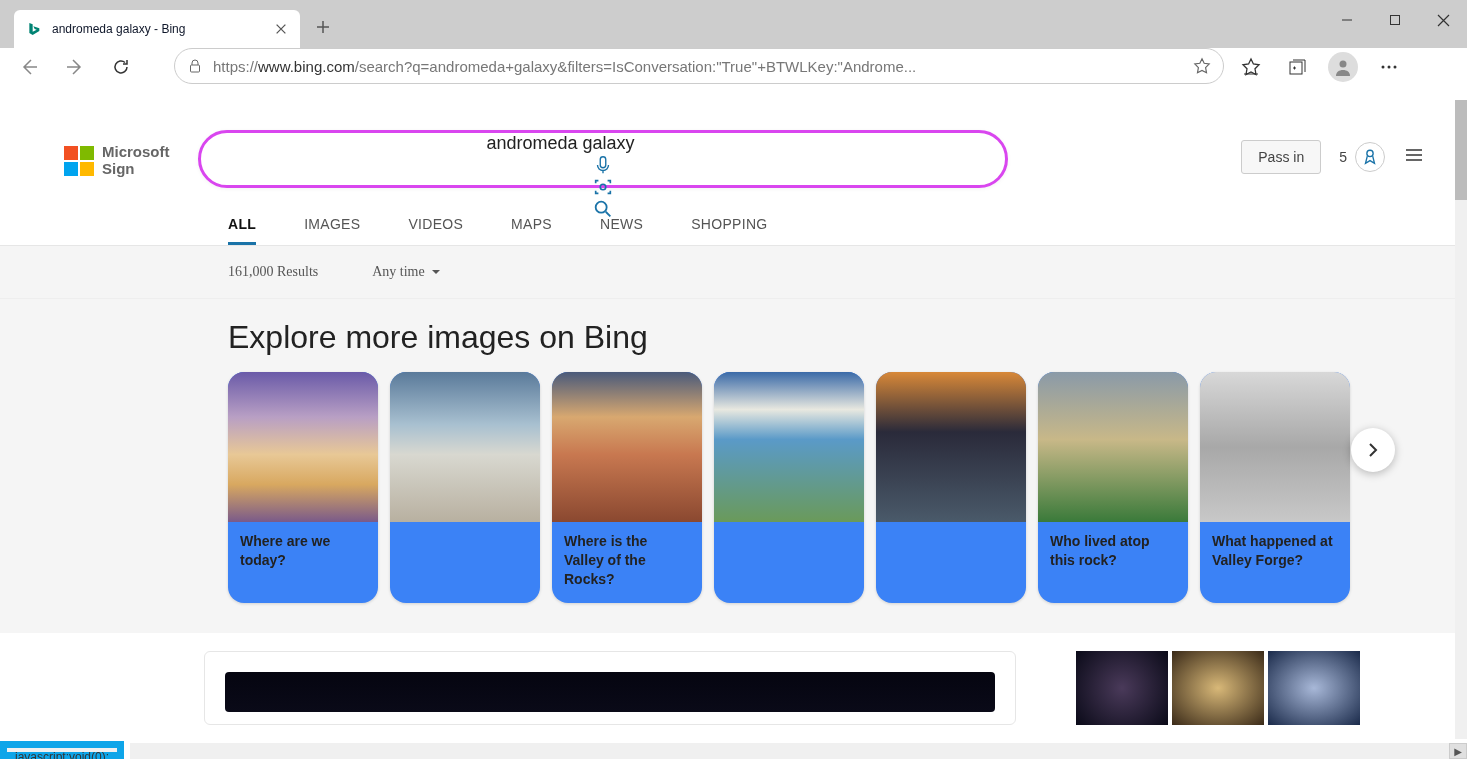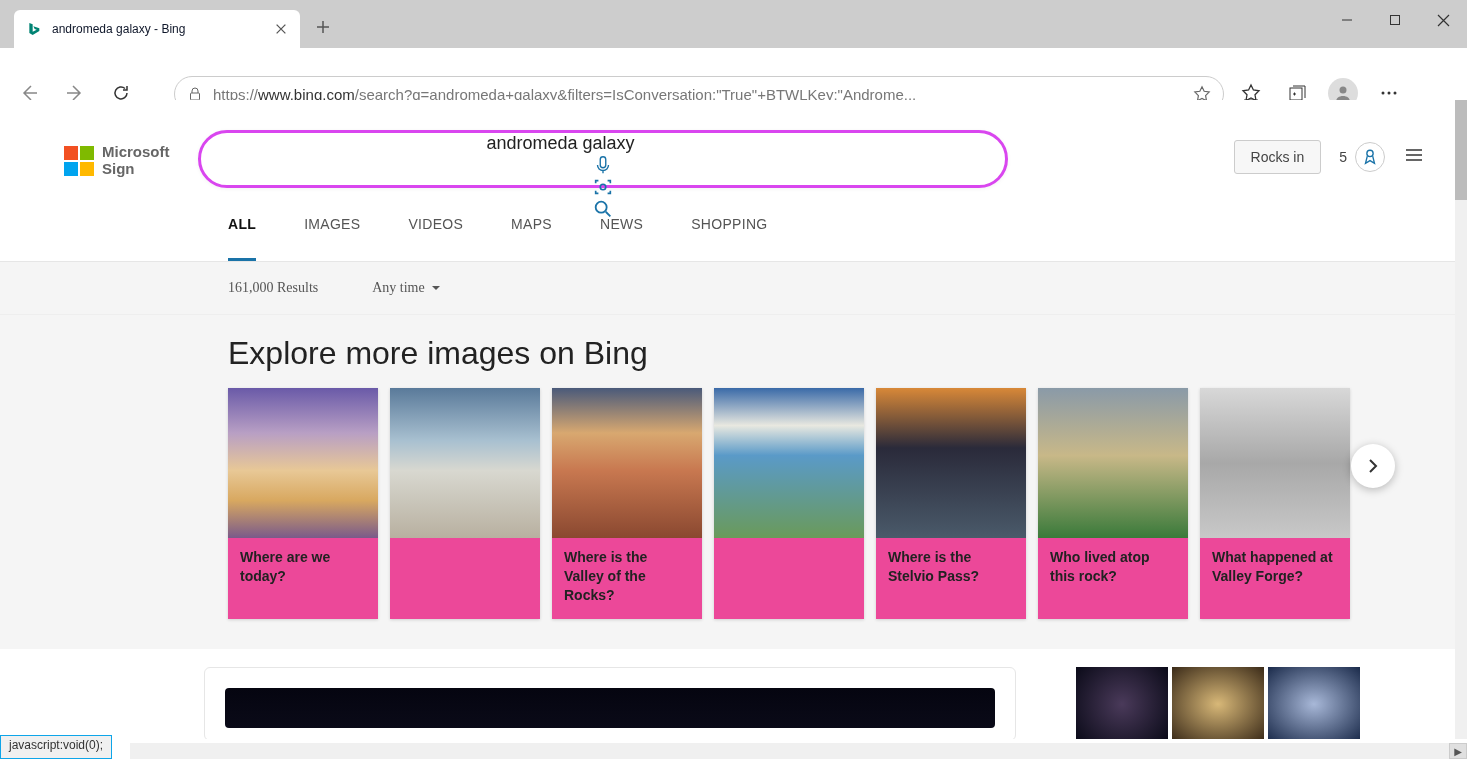--- a/index.html
+++ b/index.html
@@ -9,21 +9,21 @@
 .titlebar { height: 48px; background: #cdcdcd; display: flex; align-items: flex-start; }
 .tab { background: #fff; height: 38px; margin-top: 10px; margin-left: 14px; width: 286px; border-radius: 6px 6px 0 0; display: flex; align-items: center; padding: 0 12px; gap: 10px; }
 .tab-favicon { width: 16px; height: 16px; }
 .tab-title { font-size: 12px; color: #0f172a; flex: 1; white-space: nowrap; overflow: hidden; text-overflow: ellipsis; }
 .tab-close { width: 14px; height: 14px; color: #555; cursor: pointer; }
 .newtab { width: 30px; height: 30px; margin-top: 12px; margin-left: 8px; display: flex; align-items: center; justify-content: center; color: #555; cursor: pointer; }
 .window-controls { margin-left: auto; display: flex; }
 .win-btn { width: 48px; height: 40px; display: flex; align-items: center; justify-content: center; color: #333; cursor: pointer; }
 
 
-.toolbar { height: 65px; background: #fff; display: flex; align-items: flex-end; padding: 0 10px; gap: 8px; border-bottom: 1px solid #e0e0e0; }
+.toolbar { height: 65px; background: #fff; display: flex; align-items: flex-start; padding: 0 10px; gap: 8px; border-bottom: 1px solid #e0e0e0; }
 .nav-btn { width: 38px; height: 38px; display: flex; align-items: center; justify-content: center; color: #888; border-radius: 4px; }
 .nav-btn.enabled { color: #333; cursor: pointer; }
 .addr-bar { flex: 1; height: 36px; background: #fff; border: 1px solid #ccc; border-radius: 18px; display: flex; align-items: center; padding: 0 12px; gap: 10px; max-width: 1050px; }
 .addr-lock { color: #666; }
 .addr-text { flex: 1; font-size: 15px; color: #333; white-space: nowrap; overflow: hidden; text-overflow: ellipsis; }
 .addr-text .dim { color: #777; }
 .addr-star { color: #666; cursor: pointer; }
 .tool-icon { width: 38px; height: 38px; display: flex; align-items: center; justify-content: center; color: #333; cursor: pointer; }
 .avatar { width: 30px; height: 30px; border-radius: 50%; background: #ddd; display: flex; align-items: center; justify-content: center; color: #888; }
 
@@ -42,45 +42,45 @@
 .search-input { flex: 1; border: none; outline: none; font-size: 18px; color: #222; }
 .search-icon-btn { width: 40px; height: 40px; display: flex; align-items: center; justify-content: center; color: #1a73a8; cursor: pointer; }
 .header-right { margin-left: auto; display: flex; align-items: center; gap: 18px; padding-right: 30px; margin-top: 10px;}
 .signin-btn { border: 1px solid #ccc; background: #f7f7f7; padding: 8px 16px; font-size: 14px; cursor: pointer; border-radius: 3px; color: #444; }
 .rewards { display: flex; align-items: center; gap: 8px; font-size: 14px; color: #444; }
 .rewards-icon { width: 30px; height: 30px; border: 1px solid #ccc; border-radius: 50%; display: flex; align-items: center; justify-content: center; color: #1a73a8; }
 .hamburger { cursor: pointer; color: #666; }
 
 
 .search-tabs { display: flex; gap: 48px; padding: 28px 0 0 228px; border-bottom: 1px solid #e6e6e6; }
-.search-tab { font-size: 14px; color: #555; padding-bottom: 26px; cursor: pointer; letter-spacing: 0.3px; }
+.search-tab { font-size: 14px; color: #555; padding-bottom: 10px; cursor: pointer; letter-spacing: 0.3px; }
 .search-tab.active { color: #111; font-weight: 700; border-bottom: 3px solid #1a73a8; }
 
 
 .result-meta { background: #f5f5f5; padding: 18px 0 18px 228px; display: flex; gap: 54px; font-size: 14px; color: #555; align-items: center; border-bottom: 1px solid #eee; font-family: Liberation Serif, serif;}
 .time-filter { display: flex; align-items: center; gap: 6px; cursor: pointer; }
 
 
 .explore { background: #f5f5f5; padding: 20px 0 30px 228px; }
 .explore h2 { font-size: 32px; font-weight: 400; color: #222; margin-bottom: 16px; }
 .cards { display: flex; gap: 12px; position: relative; }
-.card { width: 150px; background: #ec4899; border-radius: 0; overflow: hidden; box-shadow: 0 1px 3px rgba(0,0,0,0.15); cursor: pointer; flex-shrink: 0; }
+.card { width: 150px; background: #3b82f6; border-radius: 16px; overflow: hidden; box-shadow: 0 1px 3px rgba(0,0,0,0.15); cursor: pointer; flex-shrink: 0; }
 .card-img { width: 150px; height: 150px; }
 .card-title { padding: 10px 12px 14px; font-size: 14px; font-weight: 700; color: #222; line-height: 1.35; min-height: 76px; }
 .next-arrow { position: absolute; right: 60px; top: 56px; width: 44px; height: 44px; background: #fff; border-radius: 50%; box-shadow: 0 2px 8px rgba(0,0,0,0.25); display: flex; align-items: center; justify-content: center; cursor: pointer; color: #333; z-index: 5; }
 
 
 .main-results-wrap { display:flex; gap: 60px; padding: 18px 0 0 204px; background:#fff;}
 .main-result { width: 812px; border: 1px solid #e6e6e6; border-radius: 6px; padding: 20px 20px 0; }
 .hero-img { width: 100%; height: 40px; background: linear-gradient(to bottom, #050510, #0a0a18); border-radius: 4px; }
 .side-thumbs { display: flex; gap: 4px; }
 .thumb { width: 92px; height: 74px; }
 
 
-.status-bar { position: absolute; bottom: 0; left: 0; height: 24px; background: #f0f0f0; border: 1px solid #0ea5e9; font-size: 12px; color: #333; padding: 2px 8px; }
+.status-bar { position: absolute; bottom: 0; left: 0; height: 16px; background: #f0f0f0; border: 7px solid #0ea5e9; font-size: 12px; color: #333; padding: 2px 8px; }
 .h-scroll { position: absolute; bottom: 0; right: 0; left: 130px; height: 16px; background: #f0f0f0; display:flex; justify-content:flex-end; align-items:center;}
 .h-scroll-arrow { width:18px; height:16px; background:#e0e0e0; border:1px solid #ccc; display:flex; align-items:center; justify-content:center; color:#555; font-size:10px;}
 
 
 .g1 { background: linear-gradient(to bottom, #6a5aa8 0%, #b89fc4 30%, #e8c896 55%, #d8a860 75%, #7a5a8a 100%); }
 .g2 { background: linear-gradient(to bottom, #5a7a9a 0%, #a8c0d0 35%, #d8d8d0 55%, #b8b0a0 100%); }
 .g3 { background: linear-gradient(to bottom, #4a5a7a 0%, #d8a870 30%, #c87850 55%, #8a4830 100%); }
 .g4 { background: linear-gradient(to bottom, #3a6aa8 0%, #e8e8e0 25%, #5a9ac8 45%, #6a9a5a 100%); }
 .g5 { background: linear-gradient(to bottom, #2a3a4a 0%, #8a7858 40%, #4a6a7a 100%); }
 .g6 { background: linear-gradient(to bottom, #d88838 0%, #2a2a3a 40%, #4a5a6a 100%); }
@@ -212,21 +212,21 @@
           </svg>
         </div>
       <div class="search-icon-btn">
           <svg width="22" height="22" viewBox="0 0 24 24">
             <circle cx="10" cy="10" r="6" stroke="currentColor" fill="none" stroke-width="2"></circle>
             <path stroke="currentColor" stroke-width="2" d="M15 15l5 5"></path>
           </svg>
         </div>
     </div>
     <div class="header-right">
-      <button class="signin-btn">Rocks in</button>
+      <button class="signin-btn">Pass in</button>
       <div class="rewards">
         <span>5</span>
         <div class="rewards-icon">
             <svg width="18" height="18" viewBox="0 0 20 20">
               <circle cx="10" cy="6" r="3.5" stroke="currentColor" fill="none" stroke-width="1.5"></circle>
               <path stroke="currentColor" fill="none" stroke-width="1.5" d="M7 9l-2 8 5-3 5 3-2-8"></path>
             </svg>
           </div>
       </div>
       <div class="hamburger"><svg width="22" height="22" viewBox="0 0 22 22">
@@ -266,21 +266,20 @@
         </div>
       <div class="card">
           <div class="card-img g3"></div>
           <div class="card-title">Where is the Valley of the Rocks?</div>
         </div>
       <div class="card">
           <div class="card-img g4"></div>
         </div>
       <div class="card">
           <div class="card-img g6"></div>
-          <div class="card-title">Where is the Stelvio Pass?</div>
         </div>
       <div class="card">
           <div class="card-img g7"></div>
           <div class="card-title">Who lived atop this rock?</div>
         </div>
       <div class="card">
           <div class="card-img g8"></div>
           <div class="card-title">What happened at Valley Forge?</div>
         </div>
       <div class="next-arrow">

